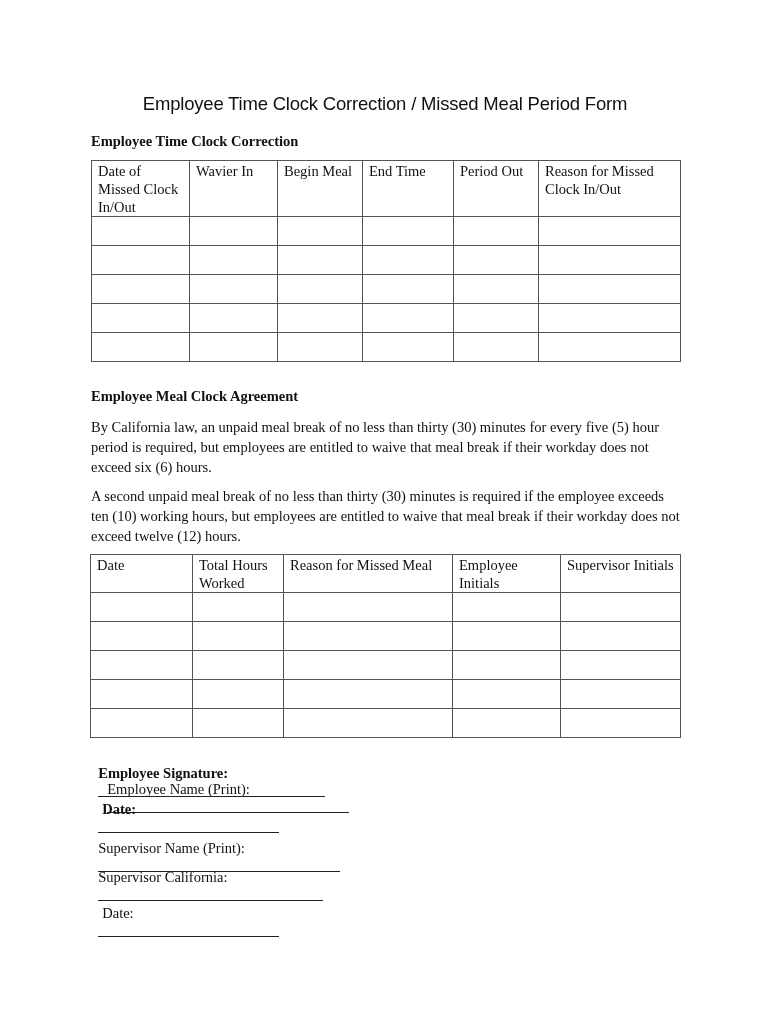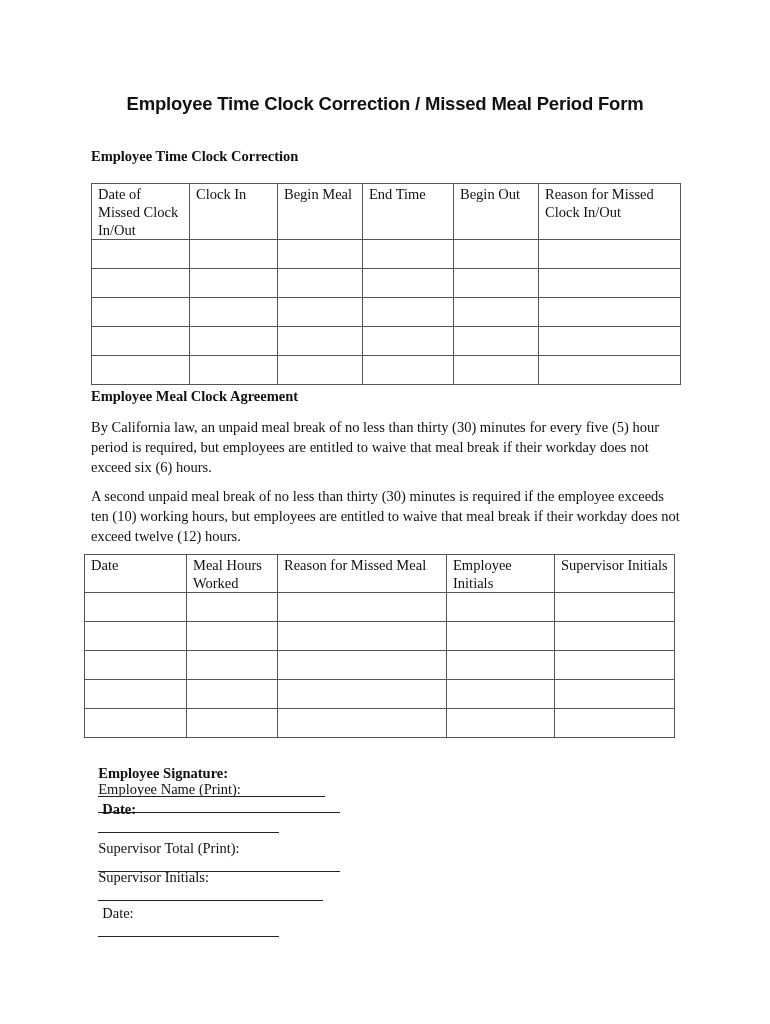--- a/index.html
+++ b/index.html
@@ -1,51 +1,51 @@
 <!DOCTYPE html>
 <html><head>
 <meta charset="utf-8">
 <style>
   html, body { margin: 0; padding: 0; background: #ffffff; }
   body { width: 770px; height: 1024px; position: relative; overflow: hidden;
          font-family: "Liberation Serif", serif; color: #111; }
   .title { position: absolute; left: 0; width: 770px; top: 93px; text-align: center;
-           font-family: "Liberation Sans", sans-serif; font-weight: bold; font-size: 18.5px;
+           font-family: "Liberation Sans", sans-serif; font-weight: normal; font-size: 18.5px;
            letter-spacing: -0.2px; color: #111; }
   .section-heading { position: absolute; left: 91px; font-weight: bold; font-size: 14.5px; }
   table.grid { position: absolute; border-collapse: collapse; table-layout: fixed; }
   table.grid td { border: 1px solid #555; vertical-align: top; padding: 1px 6px 0 6px;
                   font-size: 14.5px; line-height: 18px; }
   .para { position: absolute; left: 91px; width: 590px; font-size: 14.5px; line-height: 20px; }
   .sig-line { position: absolute; left: 91px; font-size: 14.5px; white-space: pre; }
   .blank { display: inline-block; border-bottom: 1px solid #222; height: 14px; vertical-align: baseline; }
 </style>
 </head>
 <body>
 
 <div class="title">Employee Time Clock Correction / Missed Meal Period Form</div>
 
-<div class="section-heading" style="top:148px;">Employee Time Clock Correction</div>
+<div class="section-heading" style="top:133px;">Employee Time Clock Correction</div>
 
-<table class="grid" style="left:91px; top:160px; width:589px;margin-top:23px;">
+<table class="grid" style="left:91px; top:160px; width:589px;">
   <colgroup>
     <col style="width:98px">
       <col style="width:88px">
       <col style="width:85px">
     <col style="width:91px">
       <col style="width:85px">
       <col style="width:142px">
   </colgroup>
   <tbody>
       <tr style="height:54px;">
     <td>Date of Missed Clock In/Out</td>
-    <td>Clock In</td>
+    <td>Wavier In</td>
     <td>Begin Meal</td>
     <td>End Time</td>
-    <td>Begin Out</td>
+    <td>Period Out</td>
     <td>Reason for Missed Clock In/Out</td>
   </tr>
   <tr style="height:29px;">
     <td></td>
     <td></td>
     <td></td>
     <td></td>
     <td></td>
     <td></td>
   </tr>
@@ -82,32 +82,32 @@
     <td></td>
   </tr>
 </tbody>
   </table>
 
 <div class="section-heading" style="top:388px;">Employee Meal Clock Agreement</div>
 
 <div class="para" style="top:417px;">By California law, an unpaid meal break of no less than thirty (30) minutes for every five (5) hour period is required, but employees are entitled to waive that meal break if their workday does not exceed six (6) hours.</div>
 <div class="para" style="top:486px;font-family:Liberation Serif, serif;">A second unpaid meal break of no less than thirty (30) minutes is required if the employee exceeds ten (10) working hours, but employees are entitled to waive that meal break if their workday does not exceed twelve (12) hours.</div>
 
-<table class="grid" style="left:84px; top:554px; width:590px;">
+<table class="grid" style="left:90px; top:554px; width:590px;">
   <colgroup>
     <col style="width:102px">
       <col style="width:91px">
       <col style="width:169px">
     <col style="width:108px">
       <col style="width:120px">
   </colgroup>
   <tbody>
       <tr style="height:36px;">
     <td>Date</td>
-    <td>Meal Hours Worked</td>
+    <td>Total Hours Worked</td>
     <td>Reason for Missed Meal</td>
     <td>Employee Initials</td>
     <td>Supervisor Initials</td>
   </tr>
   <tr style="height:29px;">
     <td></td>
     <td></td>
     <td></td>
     <td></td>
     <td></td>
@@ -136,35 +136,35 @@
   <tr style="height:29px;">
     <td></td>
     <td></td>
     <td></td>
     <td></td>
     <td></td>
   </tr>
 </tbody>
   </table>
 
-<div class="sig-line" style="top:764px;">
+<div class="sig-line" style="top:764px;margin-left:9px;">
   <span>Employee Name (Print):</span>
   <span class="blank" style="width:242px;"></span>
 </div>
 
 <div class="sig-line" style="top:748px;font-weight:bold;">
   <span>Employee Signature:</span>
   <span class="blank" style="width:227px;"></span>
   <span style="margin-left:4px;">Date:</span>
   <span class="blank" style="width:181px;"></span>
 </div>
 
 <div class="sig-line" style="top:823px;">
-  <span>Supervisor Total (Print):</span>
+  <span>Supervisor Name (Print):</span>
   <span class="blank" style="width:242px;"></span>
 </div>
 
 <div class="sig-line" style="top:852px;">
-  <span>Supervisor Initials:</span>
+  <span>Supervisor California:</span>
   <span class="blank" style="width:225px;"></span>
   <span style="margin-left:4px;">Date:</span>
   <span class="blank" style="width:181px;"></span>
 </div>
 
 </body></html>

